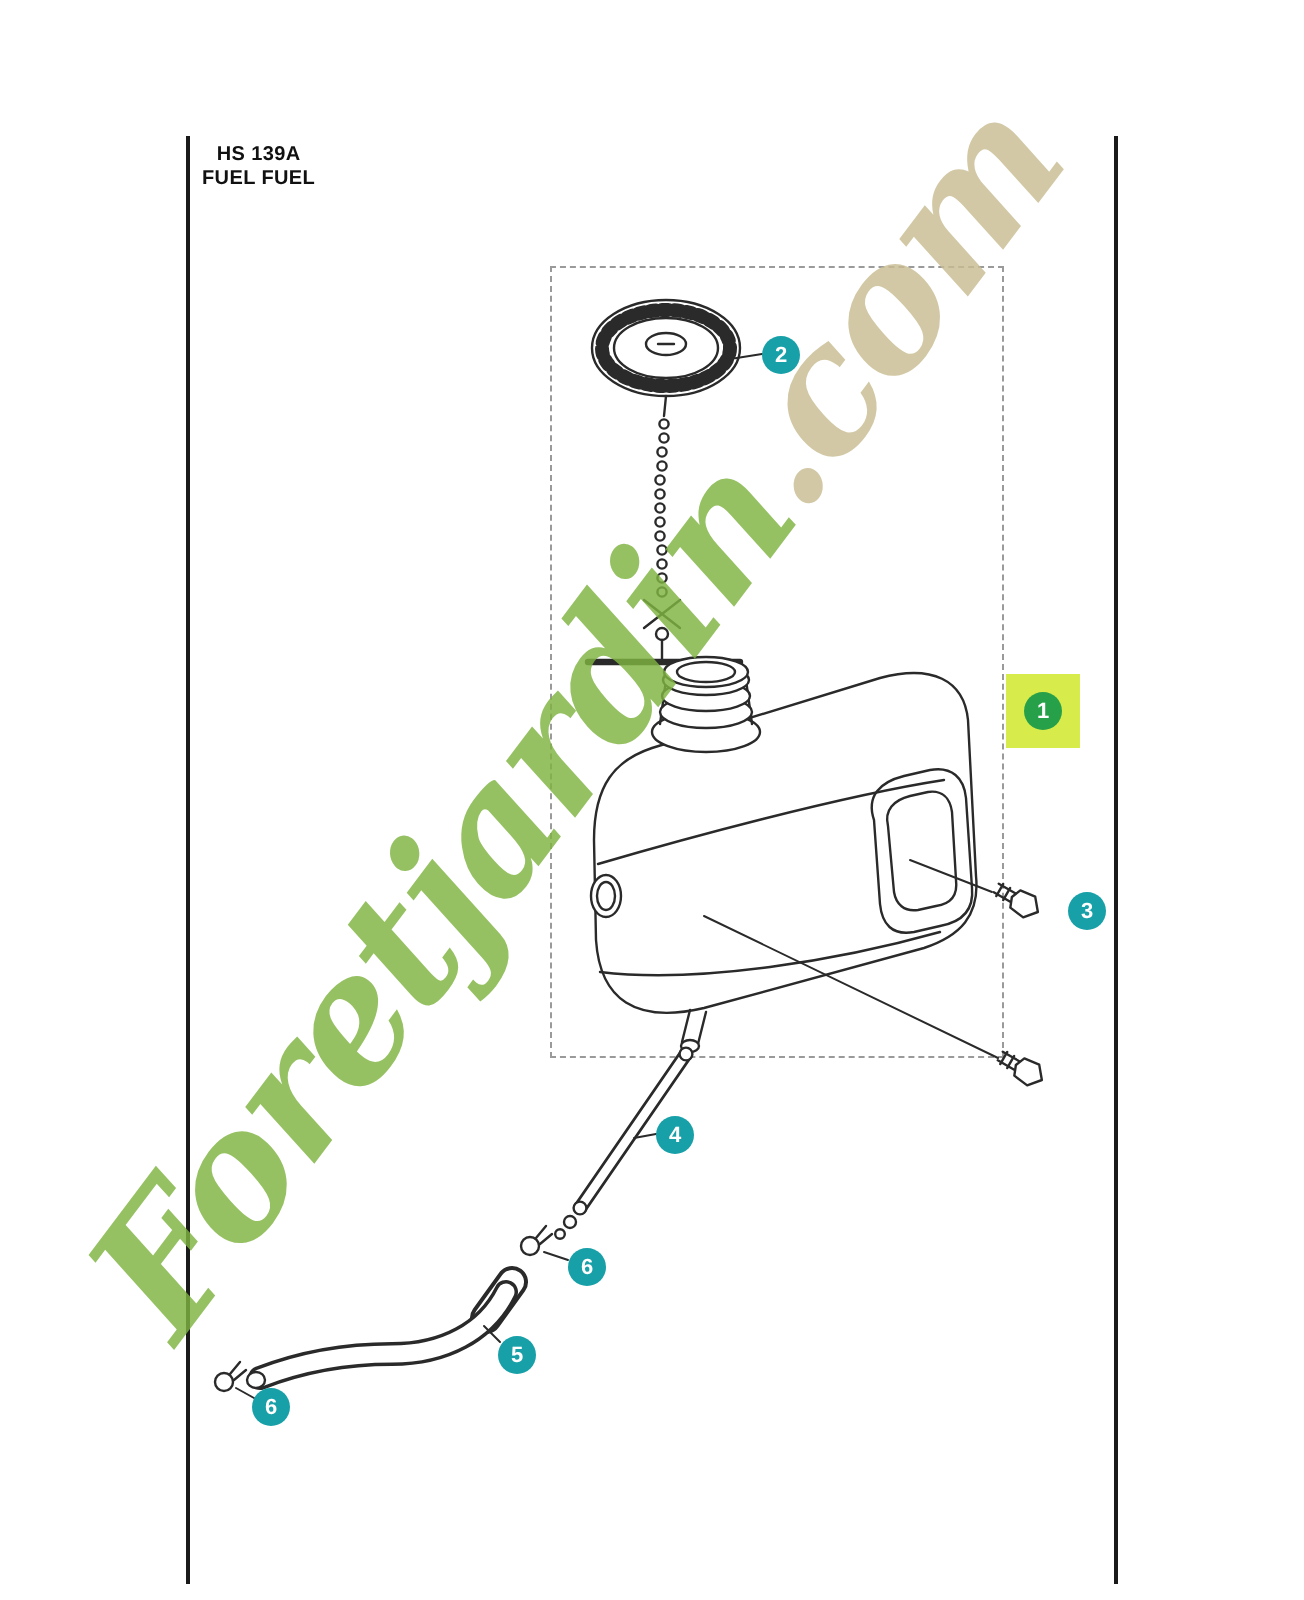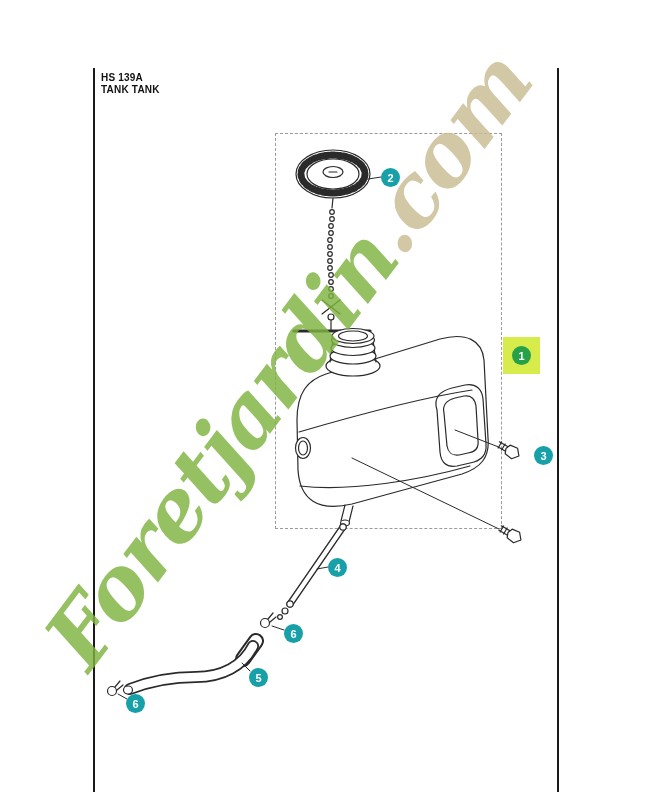--- a/index.html
+++ b/index.html
@@ -1,17 +1,17 @@
 <!DOCTYPE html>
 <html><head>
 <meta charset="utf-8">
 <style>
   html,body{margin:0;padding:0;background:#fff;}
   .stage{position:relative;width:595px;height:800px;background:#fff;overflow:hidden;
-         font-family:"Liberation Sans", sans-serif;}
+         font-family:"Liberation Sans", sans-serif;text-align:center;}
   .frame{position:absolute;left:93px;top:68px;width:462px;height:724px;
          border-left:2px solid #1a1a1a;border-right:2px solid #1a1a1a;}
   .hdr{position:absolute;left:101px;top:72px;font-size:10px;font-weight:bold;
        color:#111;line-height:12px;letter-spacing:.2px;}
   .dashedbox{position:absolute;left:275px;top:133px;width:225px;height:394px;
        border:1px dashed #9a9a9a;}
   .art{position:absolute;left:0;top:0;pointer-events:none;}
   .wm{position:absolute;left:105px;top:585px;transform:rotate(-53deg);
       transform-origin:0 100%;white-space:nowrap;
       font-family:"DejaVu Serif", serif;font-style:italic;font-weight:bold;
@@ -28,21 +28,21 @@
 </style>
 </head>
 <body>
 
 <div class="stage">
 
   <div class="frame"></div>
 
   <div class="hdr">
     <div>HS 139A</div>
-    <div>TANK TANK</div>
+    <div>FUEL FUEL</div>
   </div>
 
   <div class="dashedbox"></div>
 
   <svg class="art" width="652" height="800" viewBox="0 0 652 800">
     <g stroke="#2a2a2a" stroke-width="1.2" fill="none" stroke-linecap="round" stroke-linejoin="round">
 
       <g>
         <path d="M297 178 Q333 206 369 178" fill="#fff"></path>
         <ellipse cx="333" cy="174" rx="37" ry="24" fill="#fff"></ellipse>

